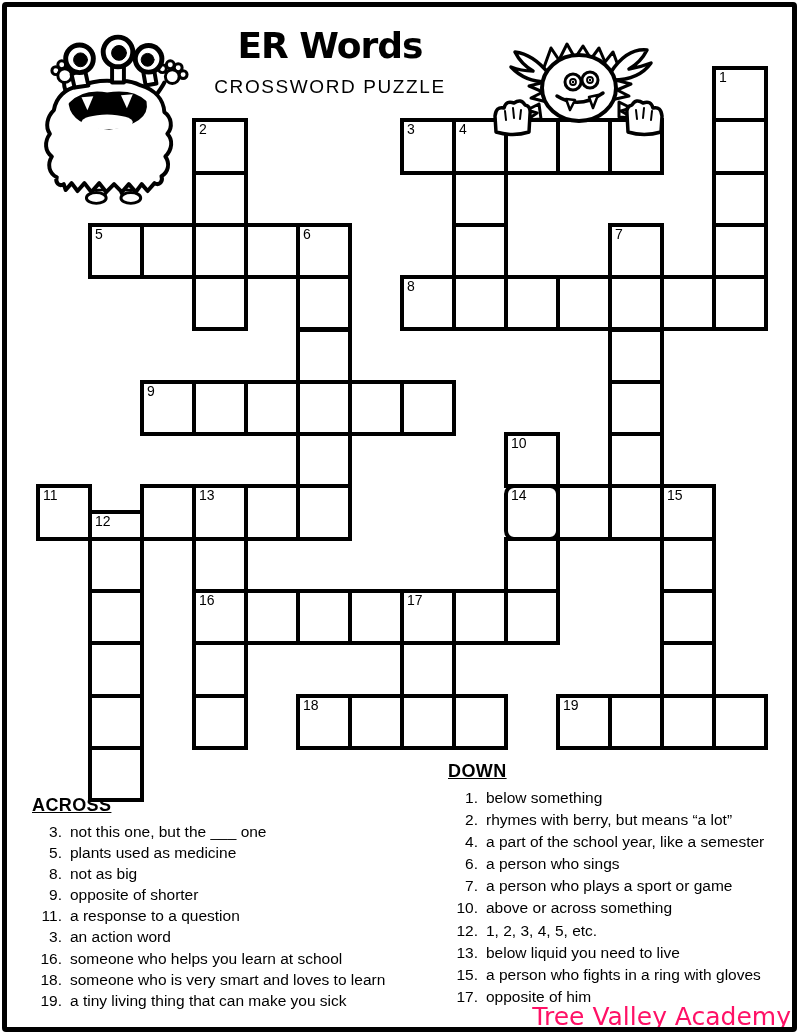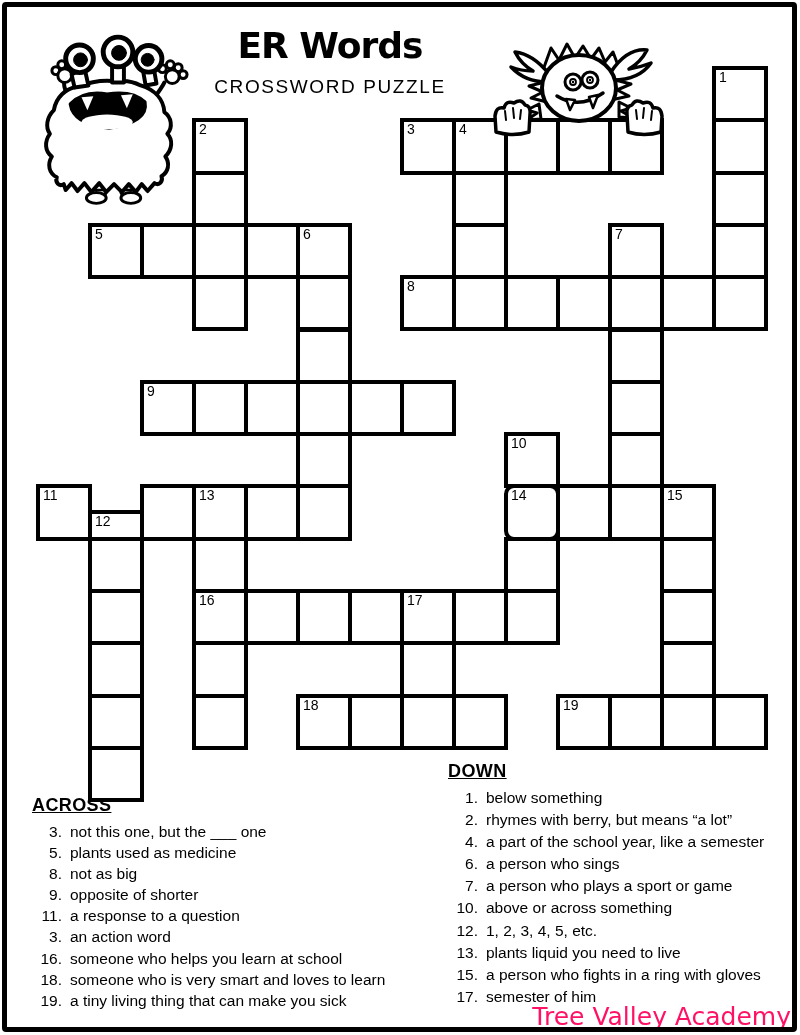--- a/index.html
+++ b/index.html
@@ -326,29 +326,29 @@
         <li>
           <span class="clue-num">10.</span>
           <span class="clue-text">above or across something</span>
         </li>
         <li>
           <span class="clue-num">12.</span>
           <span class="clue-text">1, 2, 3, 4, 5, etc.</span>
         </li>
         <li>
           <span class="clue-num">13.</span>
-          <span class="clue-text">plants liquid you need to live</span>
+          <span class="clue-text">below liquid you need to live</span>
         </li>
         <li>
           <span class="clue-num">15.</span>
           <span class="clue-text">a person who fights in a ring with gloves</span>
         </li>
         <li>
           <span class="clue-num">17.</span>
-          <span class="clue-text">semester of him</span>
+          <span class="clue-text">opposite of him</span>
         </li>
       </ol>
   </section>
 
   <div class="credit" style="color: rgb(255, 17, 102);">Tree Valley Academy</div>
 
   <div class="frame"></div>
 </div>
 
 </body></html>

